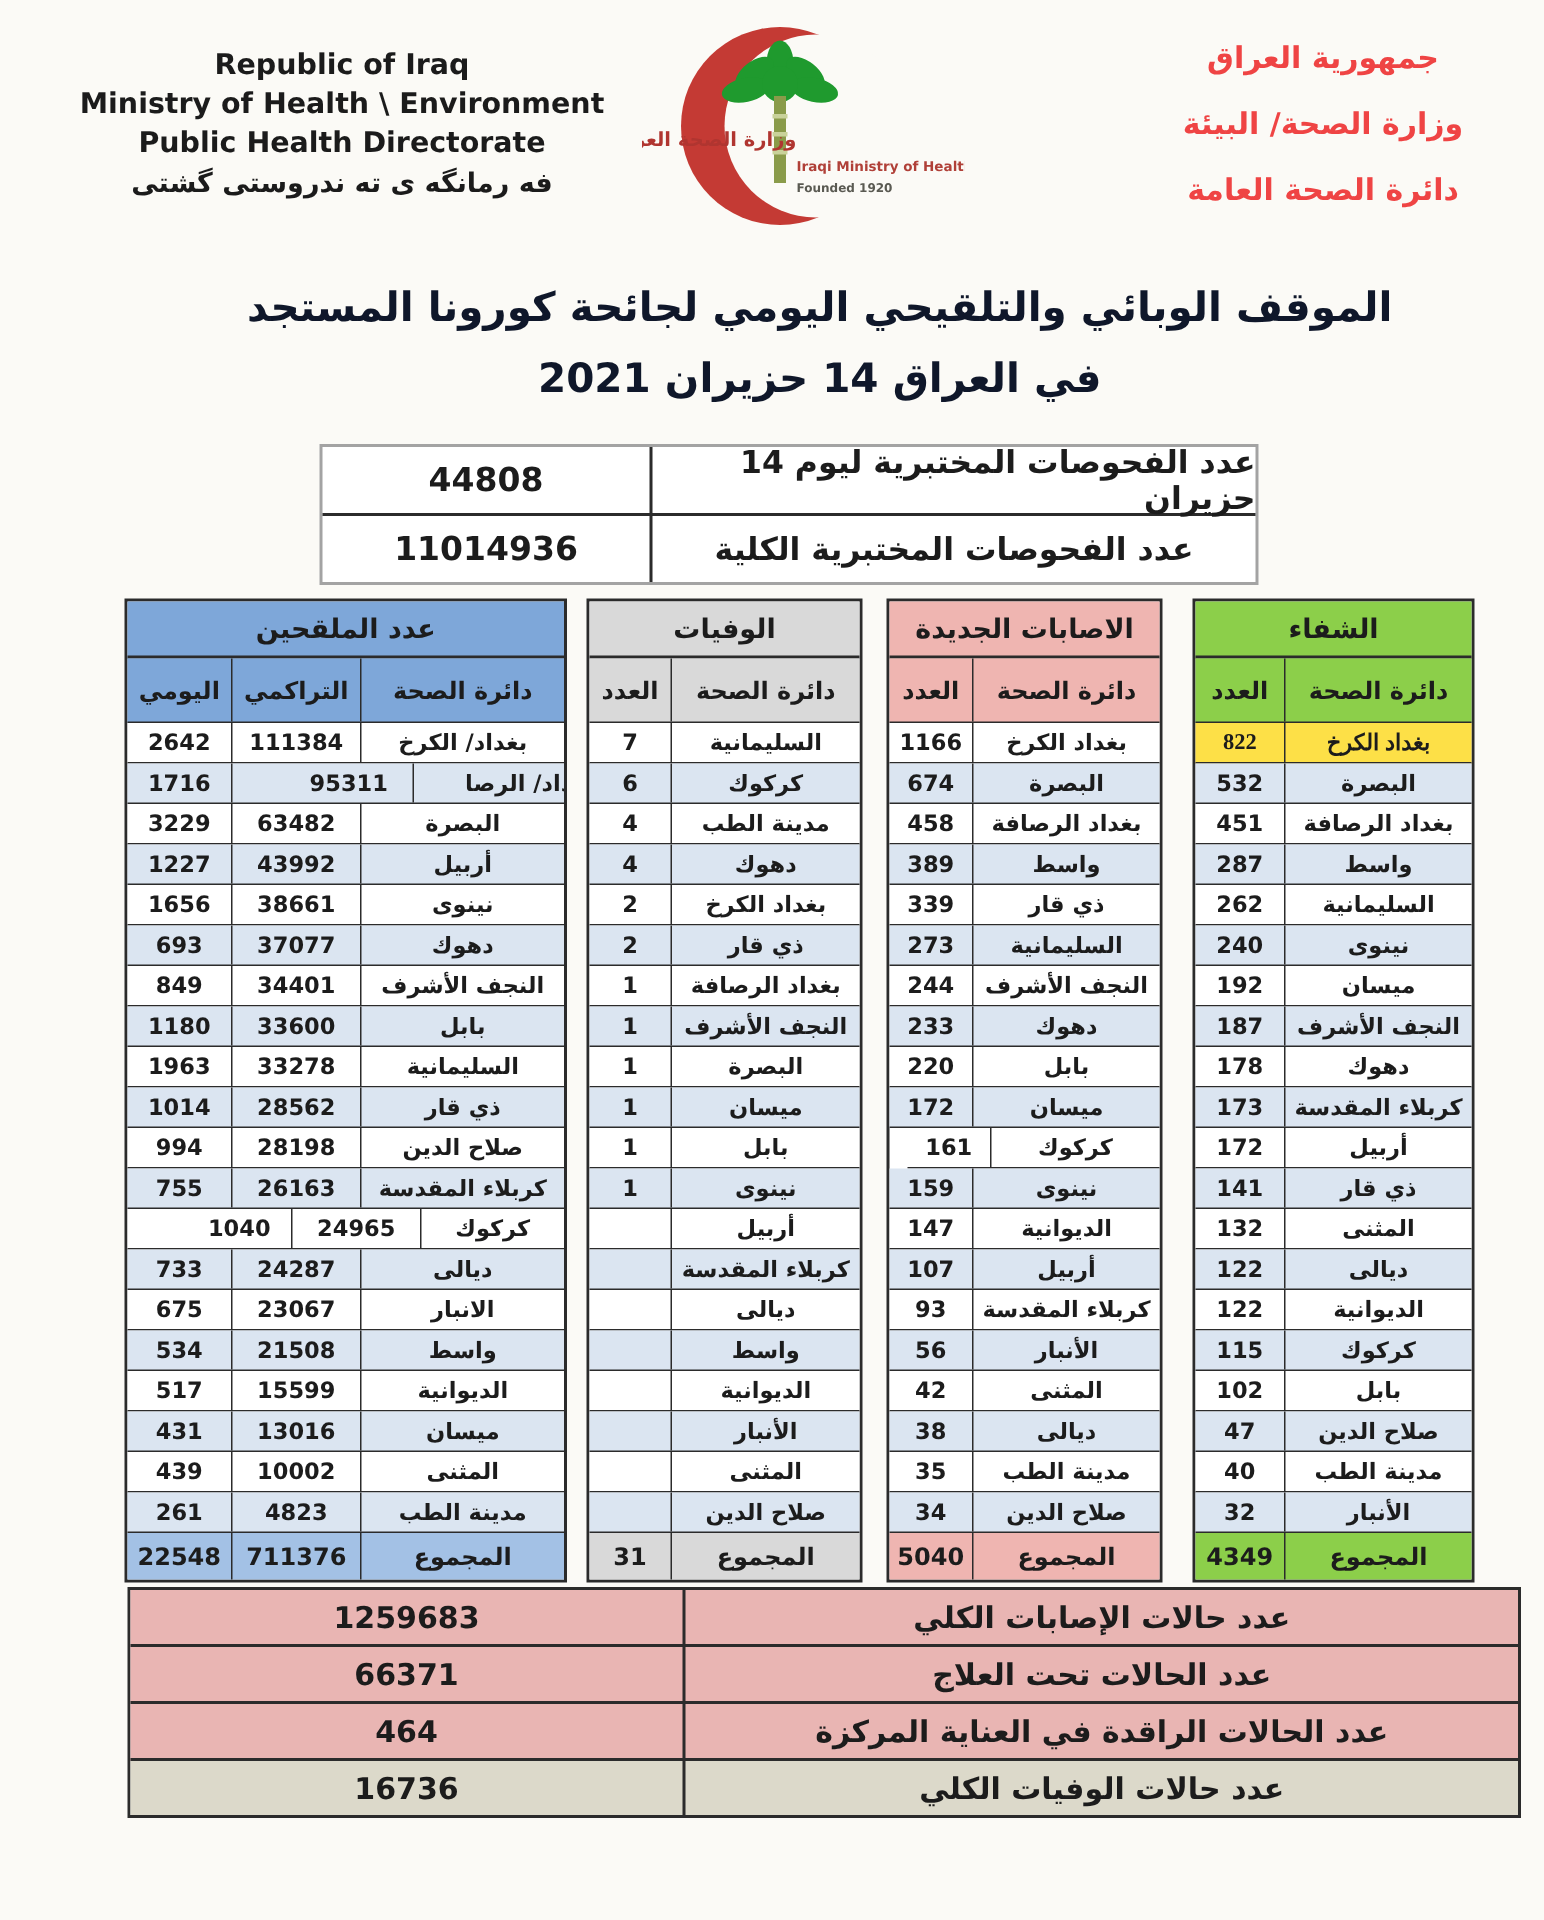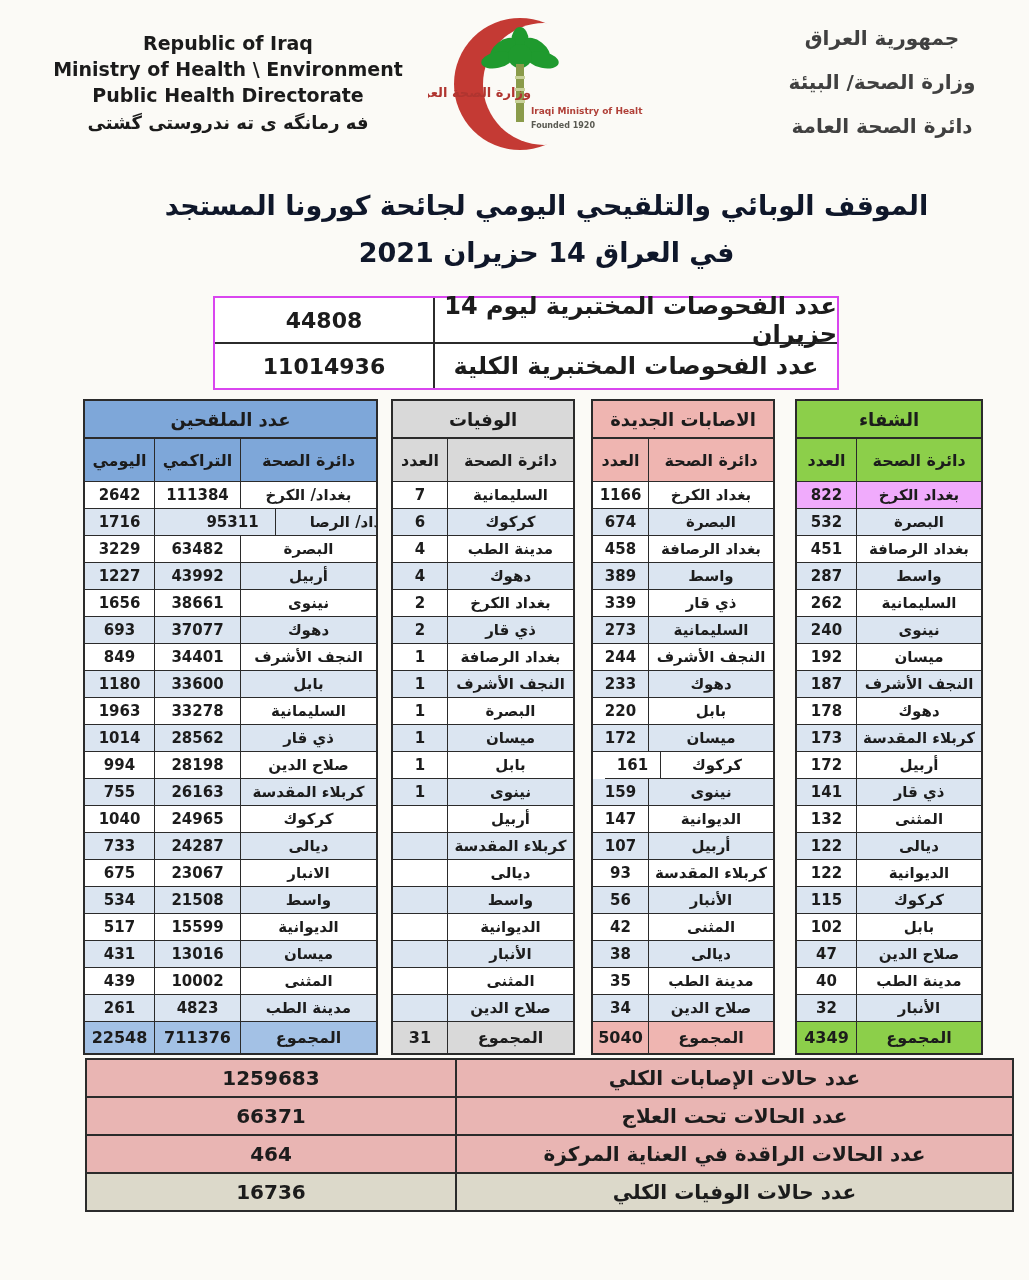--- a/index.html
+++ b/index.html
@@ -14,45 +14,45 @@
   
   .top-header{position:absolute;top:0;left:0;width:100%;height:180px;}
   .english-block{
     position:absolute;left:28px;top:30px;width:400px;
     text-align:center;font-weight:bold;font-size:19px;line-height:26px;color:#1b1b1b;
   }
   .english-block .kurdish{font-size:18px;margin-top:2px;direction:rtl;}
   .logo-block{position:absolute;left:428px;top:2px;width:215px;height:170px;}
   .arabic-block{
     position:absolute;right:22px;top:26px;width:250px;
-    text-align:center;font-weight:bold;font-size:20px;direction:rtl;color:#404040;
+    text-align:center;font-weight:bold;font-size:20px;direction:rtl;color:#ef4444;
   }
   .arabic-block div{margin-bottom:20px;}
   
   .main-title{
     position:absolute;top:182px;left:0;width:100%;
     text-align:center;font-weight:bold;font-size:27px;line-height:47px;
     direction:rtl;color:#0f172a;padding-left:32px;
   }
   
   .tests-table{
     position:absolute;top:296px;left:213px;width:622px;
-    border:2px solid #d946ef;background:#fff;
+    border:2px solid #a3a3a3;background:#fff;
   }
   .tests-row{display:flex;height:44px;border-bottom:2px solid #2b2b2b;}
   .tests-row:last-child{border-bottom:none;}
   .tests-value{
     width:218px;border-right:2px solid #2b2b2b;
     display:flex;align-items:center;justify-content:center;
     font-size:22px;font-weight:bold;
   }
   .tests-label{
     flex:1;direction:rtl;
     display:flex;align-items:center;justify-content:center;
-    font-size:24px;font-weight:bold;
+    font-size:21px;font-weight:bold;
   }
   
   .tables-area{position:absolute;top:399px;left:0;width:100%;height:640px;text-align:center;}
   .region-table{position:absolute;top:0;border:2px solid #2b2b2b;background:#fff;}
   .tbl-vaccinated{left:83px;width:291px;}
   .tbl-deaths{left:391px;width:180px;}
   .tbl-newcases{left:591px;width:180px;}
   .tbl-recovery{left:795px;width:184px;}
   .t-title{
     height:36px;display:flex;align-items:center;justify-content:center;
@@ -216,21 +216,21 @@
         <div class="t-row" style="background: rgb(255, 255, 255);">
           <div class="cell c0">994</div>
           <div class="cell c1">28198</div>
           <div class="cell cname">صلاح الدين</div>
         </div>
         <div class="t-row" style="background: rgb(219, 229, 241);">
           <div class="cell c0">755</div>
           <div class="cell c1">26163</div>
           <div class="cell cname">كربلاء المقدسة</div>
         </div>
-        <div class="t-row" style="background: rgb(255, 255, 255);">
+        <div class="t-row" style="background: rgb(255, 255, 255); padding-left: 40px;">
           <div class="cell c0">1040</div>
           <div class="cell c1">24965</div>
           <div class="cell cname">كركوك</div>
         </div>
         <div class="t-row" style="background: rgb(219, 229, 241);">
           <div class="cell c0">733</div>
           <div class="cell c1">24287</div>
           <div class="cell cname">ديالى</div>
         </div>
         <div class="t-row" style="background: rgb(255, 255, 255);">
@@ -450,21 +450,21 @@
           <div class="cell c0">5040</div>
           <div class="cell cname">المجموع</div>
         </div>
       </div>
     <div class="region-table tbl-recovery">
         <div class="t-title" style="background: rgb(140, 207, 74);">الشفاء</div>
         <div class="t-row t-head" style="background: rgb(140, 207, 74);">
           <div class="cell c0">العدد</div>
           <div class="cell cname">دائرة الصحة</div>
         </div>
-        <div class="t-row" style="background: #f0abfc;">
+        <div class="t-row" style="background: #fde047; font-family: Liberation Serif, serif;">
           <div class="cell c0">822</div>
           <div class="cell cname">بغداد الكرخ</div>
         </div>
         <div class="t-row" style="background: rgb(219, 229, 241);">
           <div class="cell c0">532</div>
           <div class="cell cname">البصرة</div>
         </div>
         <div class="t-row" style="background: rgb(255, 255, 255);">
           <div class="cell c0">451</div>
           <div class="cell cname">بغداد الرصافة</div>

